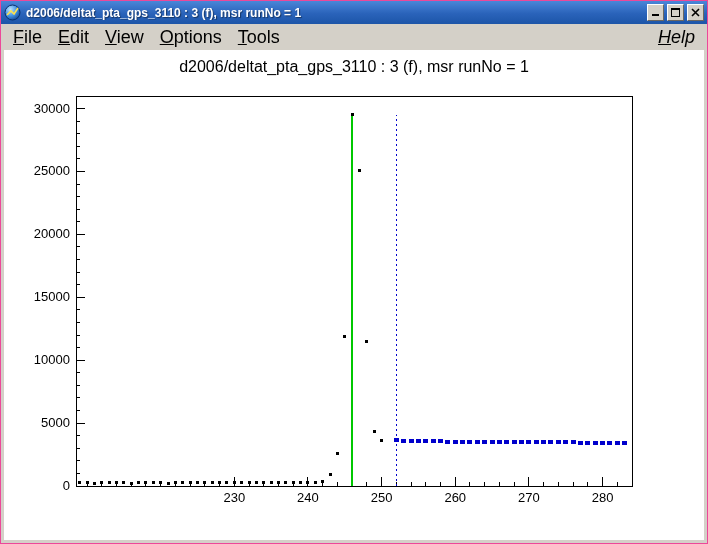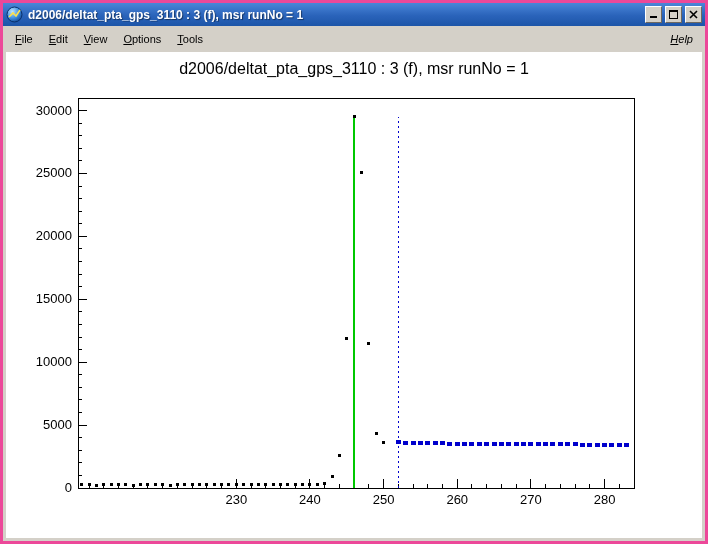--- a/index.html
+++ b/index.html
@@ -1,38 +1,38 @@
 <!DOCTYPE html>
 <html><head>
 <meta charset="utf-8">
 <style>
   html,body{margin:0;padding:0;background:#ffffff;}
   .window{
     position:relative;width:708px;height:544px;box-sizing:border-box;
-    border:3px solid #ec4899;background:#d4d0c8;
+    border:1px solid #ec4899;background:#d4d0c8;
     font-family:"Liberation Sans",sans-serif;overflow:hidden;
   }
   .titlebar{
     height:23px;display:flex;align-items:center;gap:3px;padding:0 3px;
     background:linear-gradient(to bottom,#4a86d8 0%,#2a63ba 55%,#1c55a8 100%);
   }
   .win-icon{width:17px;height:17px;flex:0 0 auto;}
   .title-text{
     flex:1;color:#ffffff;font-weight:bold;font-size:12px;padding-left:2px;
     white-space:nowrap;overflow:hidden;text-shadow:1px 1px 1px rgba(0,0,0,.45);
   }
   .tb-btn{
     width:17px;height:17px;flex:0 0 auto;background:#d4d0c8;
     border-top:1px solid #ffffff;border-left:1px solid #ffffff;
     border-right:1px solid #6c675f;border-bottom:1px solid #6c675f;
     display:flex;align-items:center;justify-content:center;cursor:pointer;box-sizing:border-box;
   }
   .menubar{
     height:26px;display:flex;align-items:center;padding:0 4px;
-    font-size:11px;color:#000;background:#d4d0c8;
+    font-size:18px;color:#000;background:#d4d0c8;
   }
   .menu-item{padding:4px 8px;cursor:pointer;white-space:nowrap;}
   .menu-spacer{flex:1;}
   .mn{text-decoration:underline;}
   .canvas{
     position:absolute;left:3px;right:3px;top:49px;bottom:3px;background:#ffffff;
   }
   .plot-title{
     position:absolute;top:8px;left:0;right:0;text-align:center;
     font-size:16px;color:#000;

